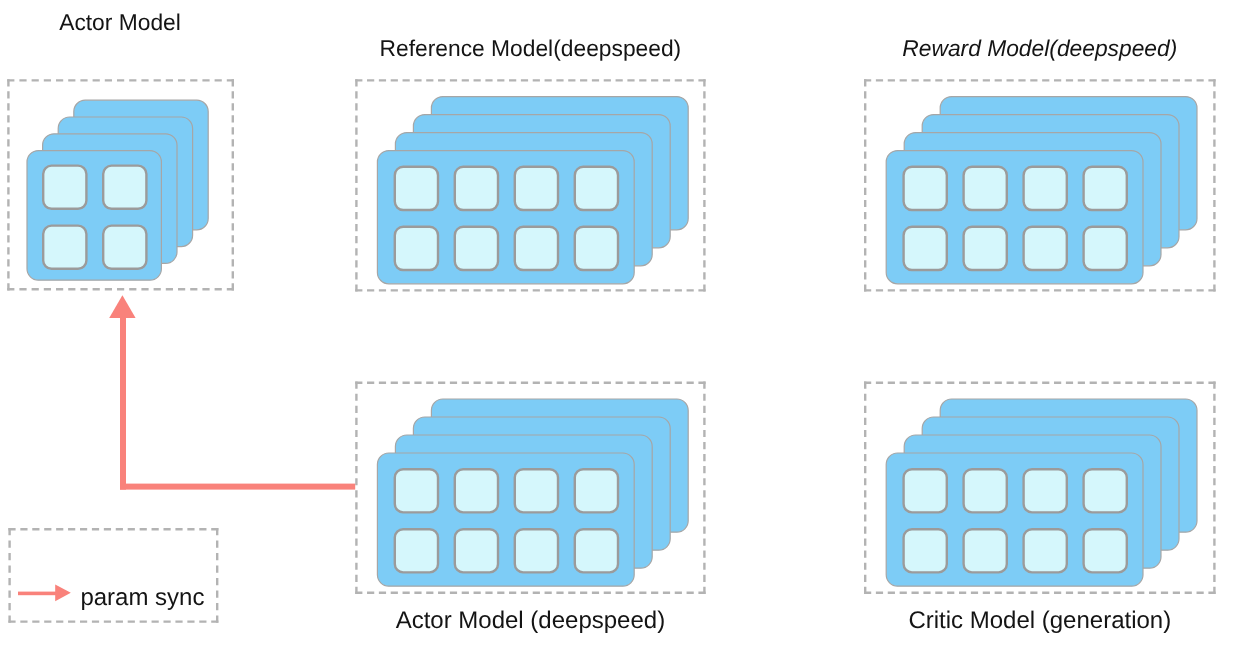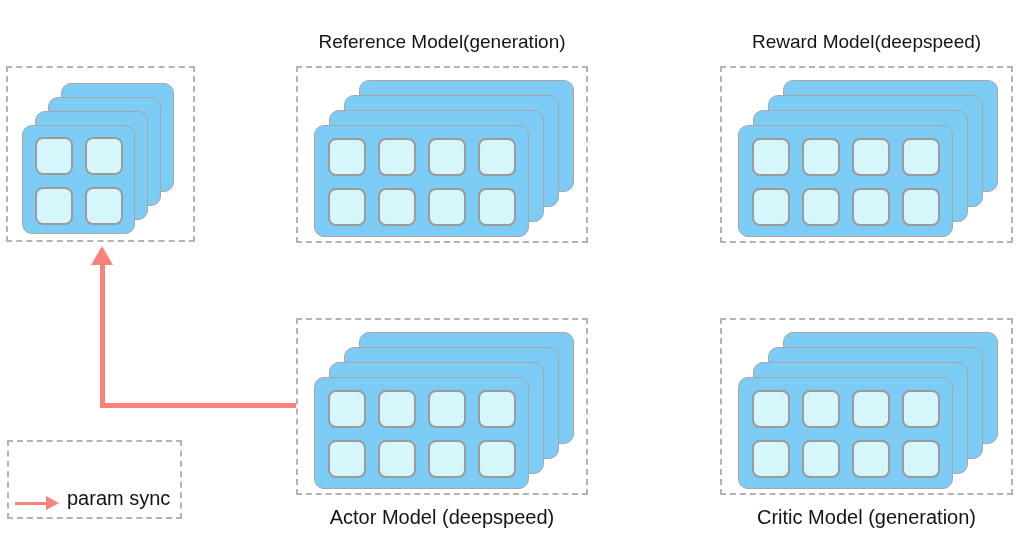--- a/index.html
+++ b/index.html
@@ -83,21 +83,21 @@
   .legend-box {
     position: absolute;
     left: 7px; top: 440px;
     width: 175px; height: 79px;
     border: 2px dashed var(--dashed-border);
   }
   .legend-row {
     position: absolute;
     left: 6px; top: 45px;
     display: flex;
-    align-items: flex-end;
+    align-items: flex-start;
   }
   .legend-arrow {
     position: relative;
     width: 44px; height: 14px;
     margin-right: 8px;
   }
   .legend-arrow .shaft {
     position: absolute;
     left: 0; top: 5.5px;
     width: 32px; height: 3px;
@@ -131,40 +131,41 @@
     left: 91px; top: 246px;
     width: 0; height: 0;
     border-left: 11px solid transparent;
     border-right: 11px solid transparent;
     border-bottom: 19px solid var(--arrow-red);
   }
 
   
   .title-actor-vllm { left: 0px;   top: 8px;  width: 200px; }
   .title-reference  { left: 296px; top: 30px; width: 292px; }
-  .title-reward     { left: 720px; top: 30px; width: 293px; }
+  .title-reward     { left: 720px; top: 30px; width: 293px; font-style: italic; }
 
   .box-actor-vllm { left: 6px;   top: 66px;  width: 189px; height: 176px; }
   .box-reference  { left: 296px; top: 66px;  width: 292px; height: 177px; }
   .box-reward     { left: 720px; top: 66px;  width: 293px; height: 177px; }
   .box-actor-ds   { left: 296px; top: 318px; width: 292px; height: 177px; }
   .box-critic     { left: 720px; top: 318px; width: 293px; height: 177px; }
 
   .label-actor-ds { left: 296px; top: 506px; width: 292px; }
   .label-critic   { left: 720px; top: 506px; width: 293px; }
 </style>
 </head>
 <body>
 
 <div class="canvas">
 
   <div class="model-title title-actor-vllm">
+    <div>Actor Model</div>
   </div>
   <div class="model-title title-reference">
-    <div>Reference Model(generation)</div>
+    <div>Reference Model(deepspeed)</div>
   </div>
   <div class="model-title title-reward">
     <div>Reward Model(deepspeed)</div>
   </div>
 
   <div class="model-box box-actor-vllm stack-small">
       <div class="gpu-card layer-3"></div>
       <div class="gpu-card layer-2"></div>
       <div class="gpu-card layer-1"></div>
       <div class="gpu-card layer-0">

